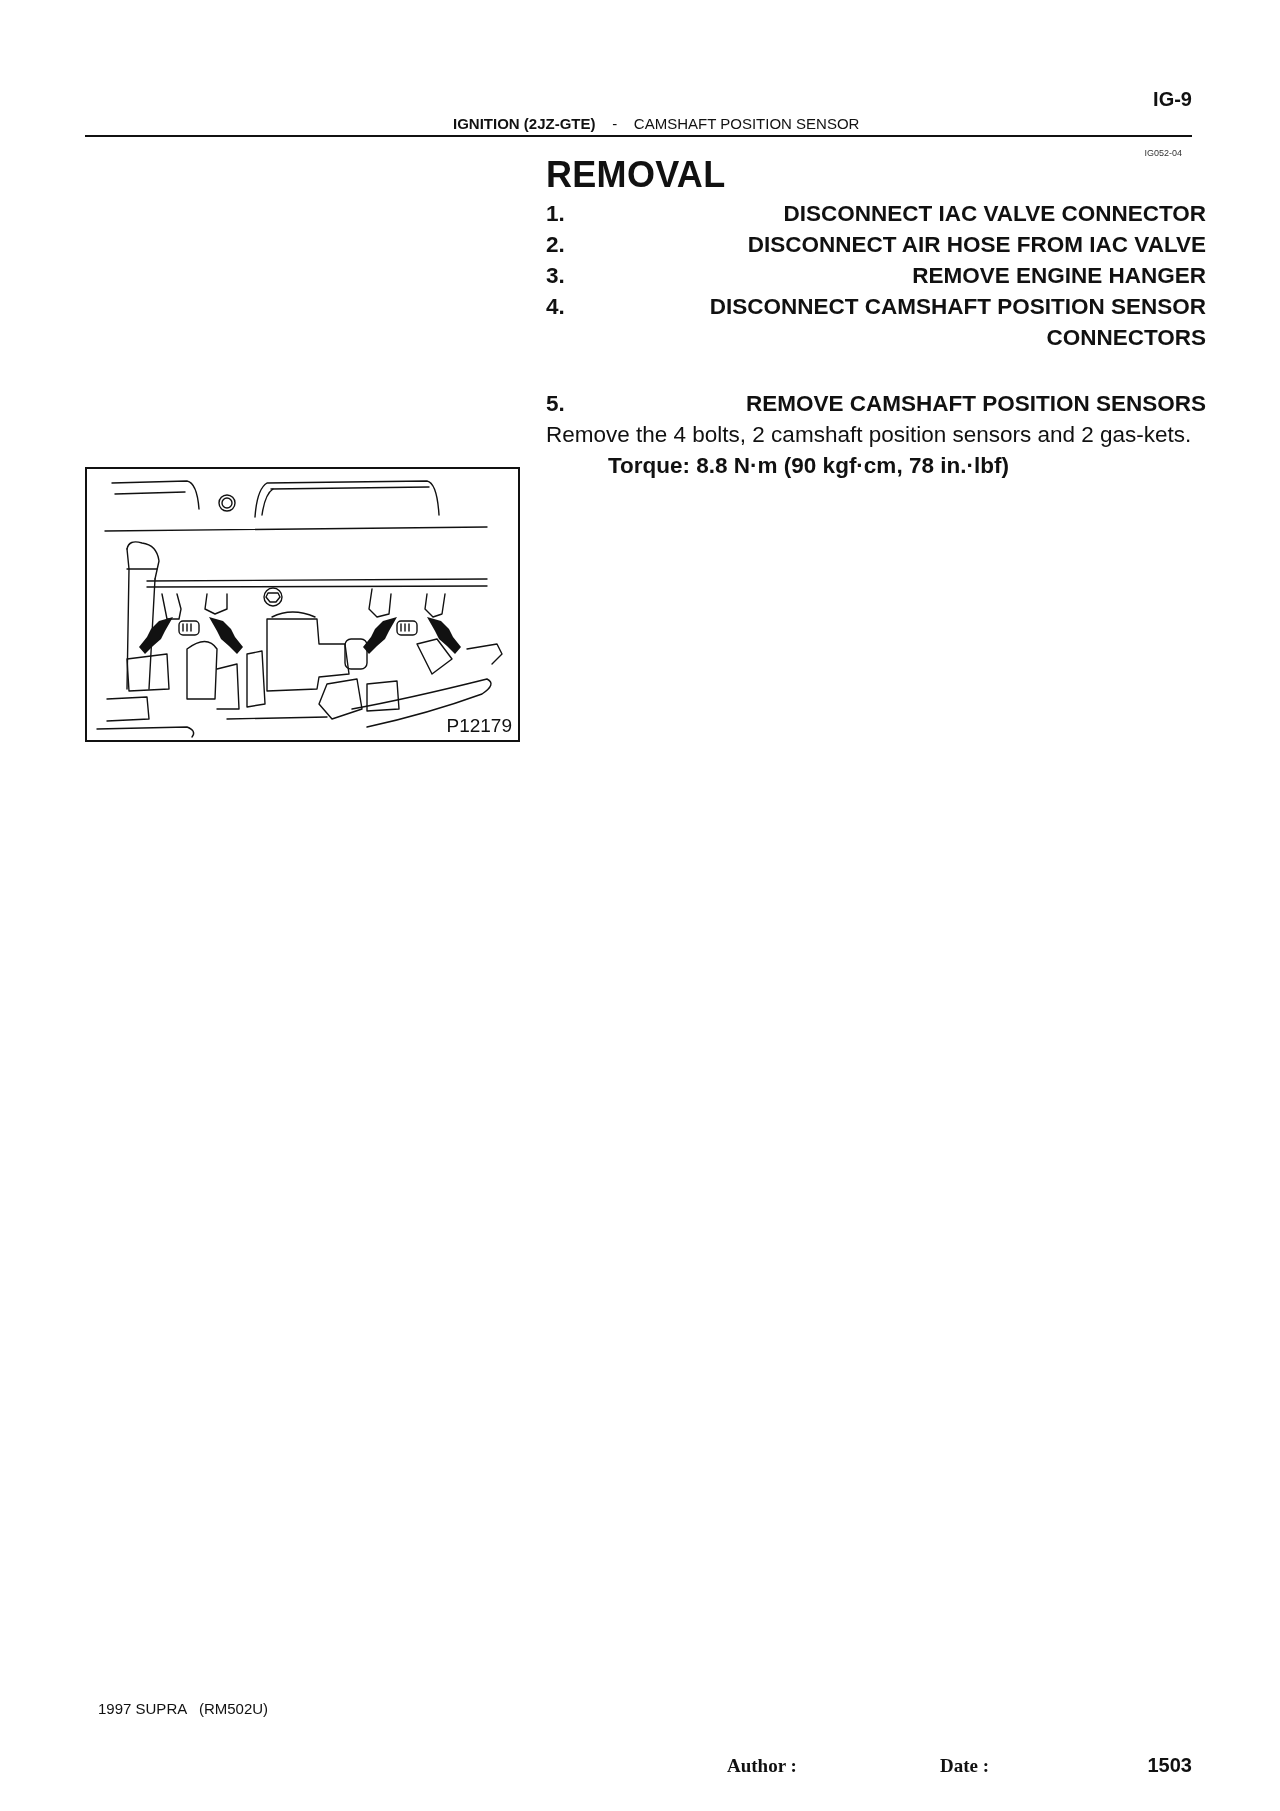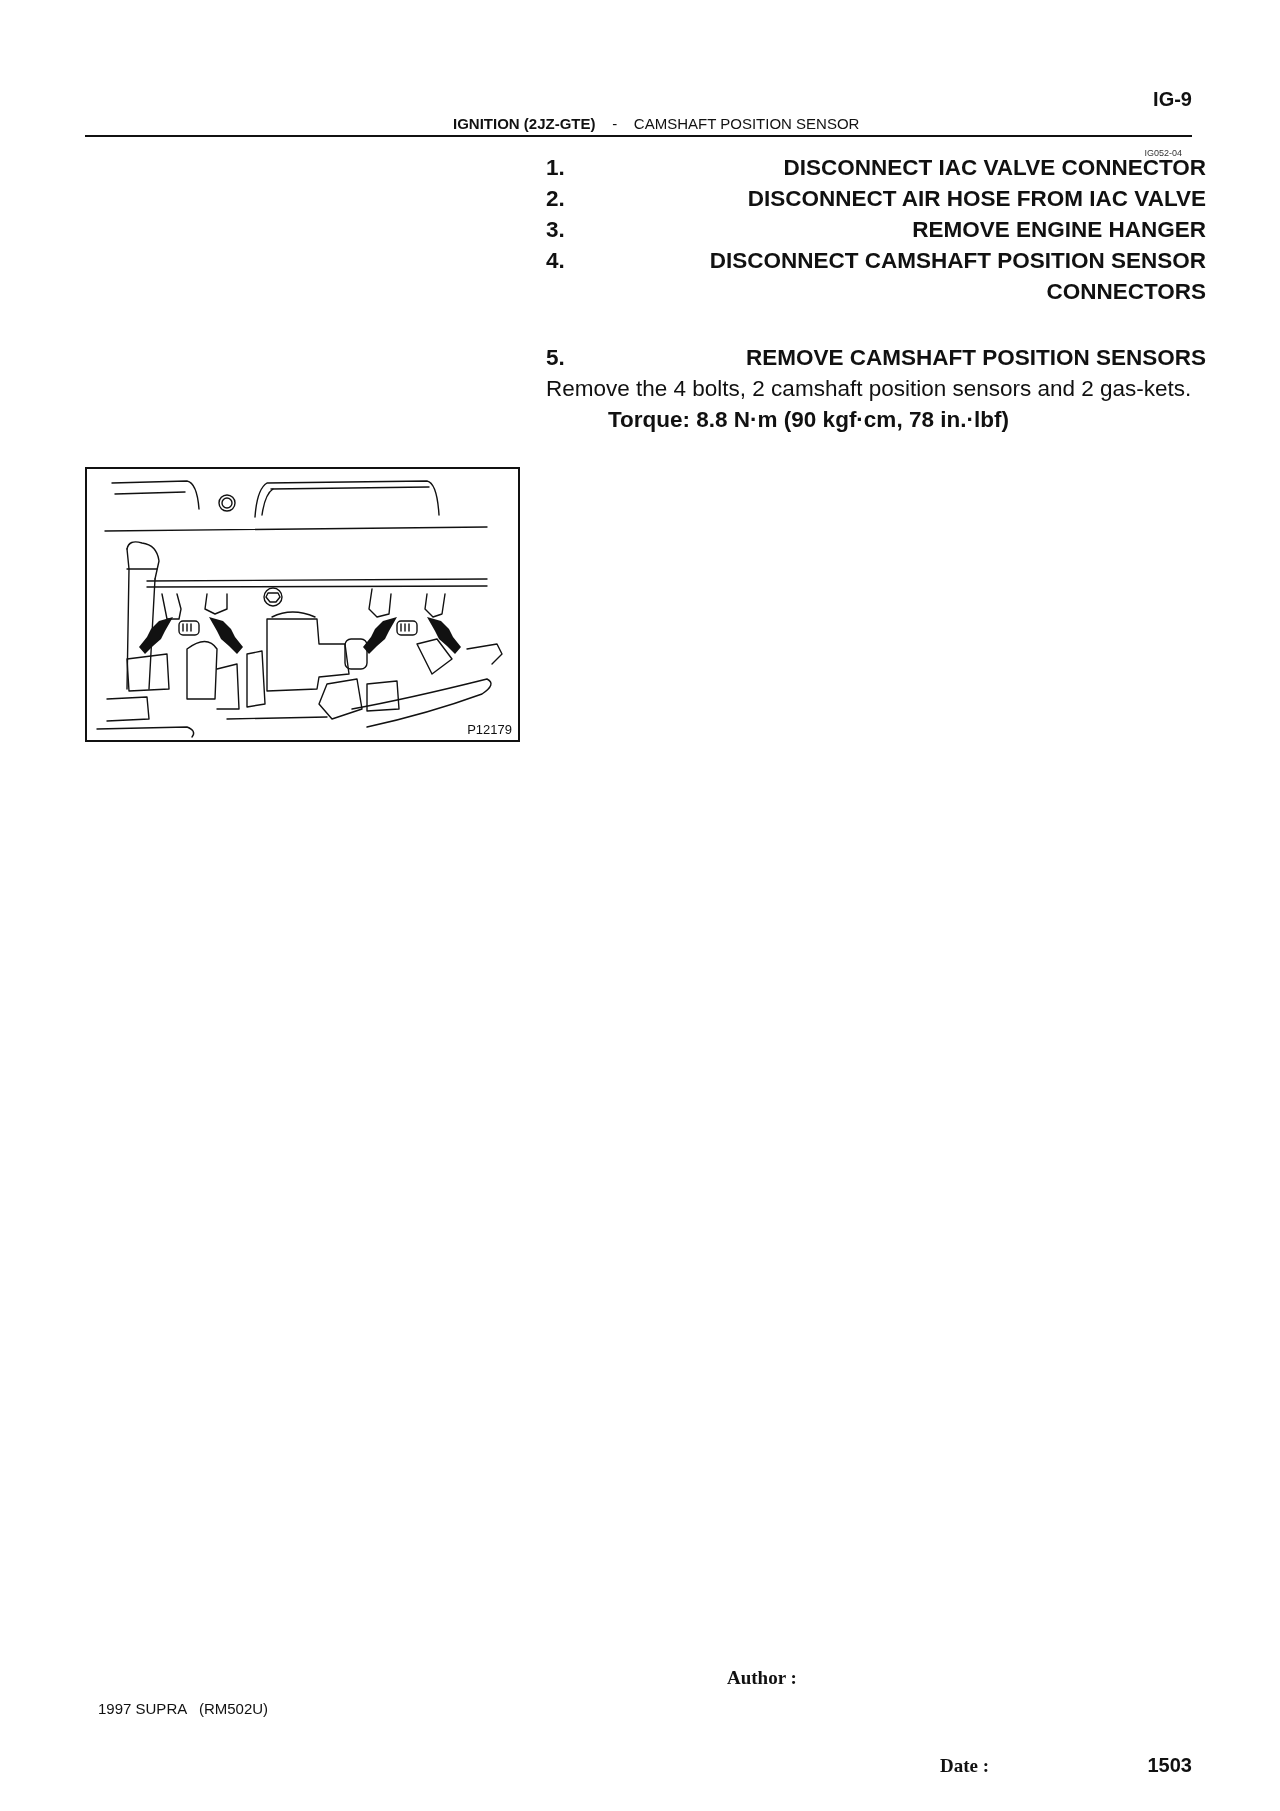--- a/index.html
+++ b/index.html
@@ -77,32 +77,32 @@
       width: 435px; height: 275px;
       border: 2px solid #111;
       box-sizing: border-box;
       background: #fff;
       overflow: hidden;
     }
     .figure svg { position: absolute; left: 0; top: 0; }
     .figure-code {
       position: absolute;
       right: 6px; bottom: 3px;
-      font-size: 13px;
+      font-size: 19px;
       margin-top: 8px;
     }
 
     .footer-model {
       left: 98px; top: 1700px;
       font-size: 15px;
       white-space: pre;
       text-align: center;
     }
     .footer-author {
-      left: 727px; top: 1667px;
+      left: 727px; top: 1755px;
       font-family: "Liberation Serif", serif;
       font-weight: bold;
       font-size: 19px;
     }
     .footer-date {
       left: 940px; top: 1755px;
       font-family: "Liberation Serif", serif;
       font-weight: bold;
       font-size: 19px;
     }
@@ -118,20 +118,21 @@
 
 <div class="abs page-code">IG-9</div>
 
 <div class="abs header-title"><span class="section">IGNITION (2JZ-GTE)</span>    <span>-</span>    <span>CAMSHAFT POSITION SENSOR</span></div>
 
 <div class="abs header-rule"></div>
 
 <div class="abs doc-id">IG052-04</div>
 
 <div class="abs content">
+  <h1 class="heading">REMOVAL</h1>
 
   <div class="step">
     <span class="num">1.</span>
     <span class="label">DISCONNECT IAC VALVE CONNECTOR</span>
   </div>
 
   <div class="step">
     <span class="num">2.</span>
     <span class="label">DISCONNECT AIR HOSE FROM IAC VALVE</span>
   </div>

